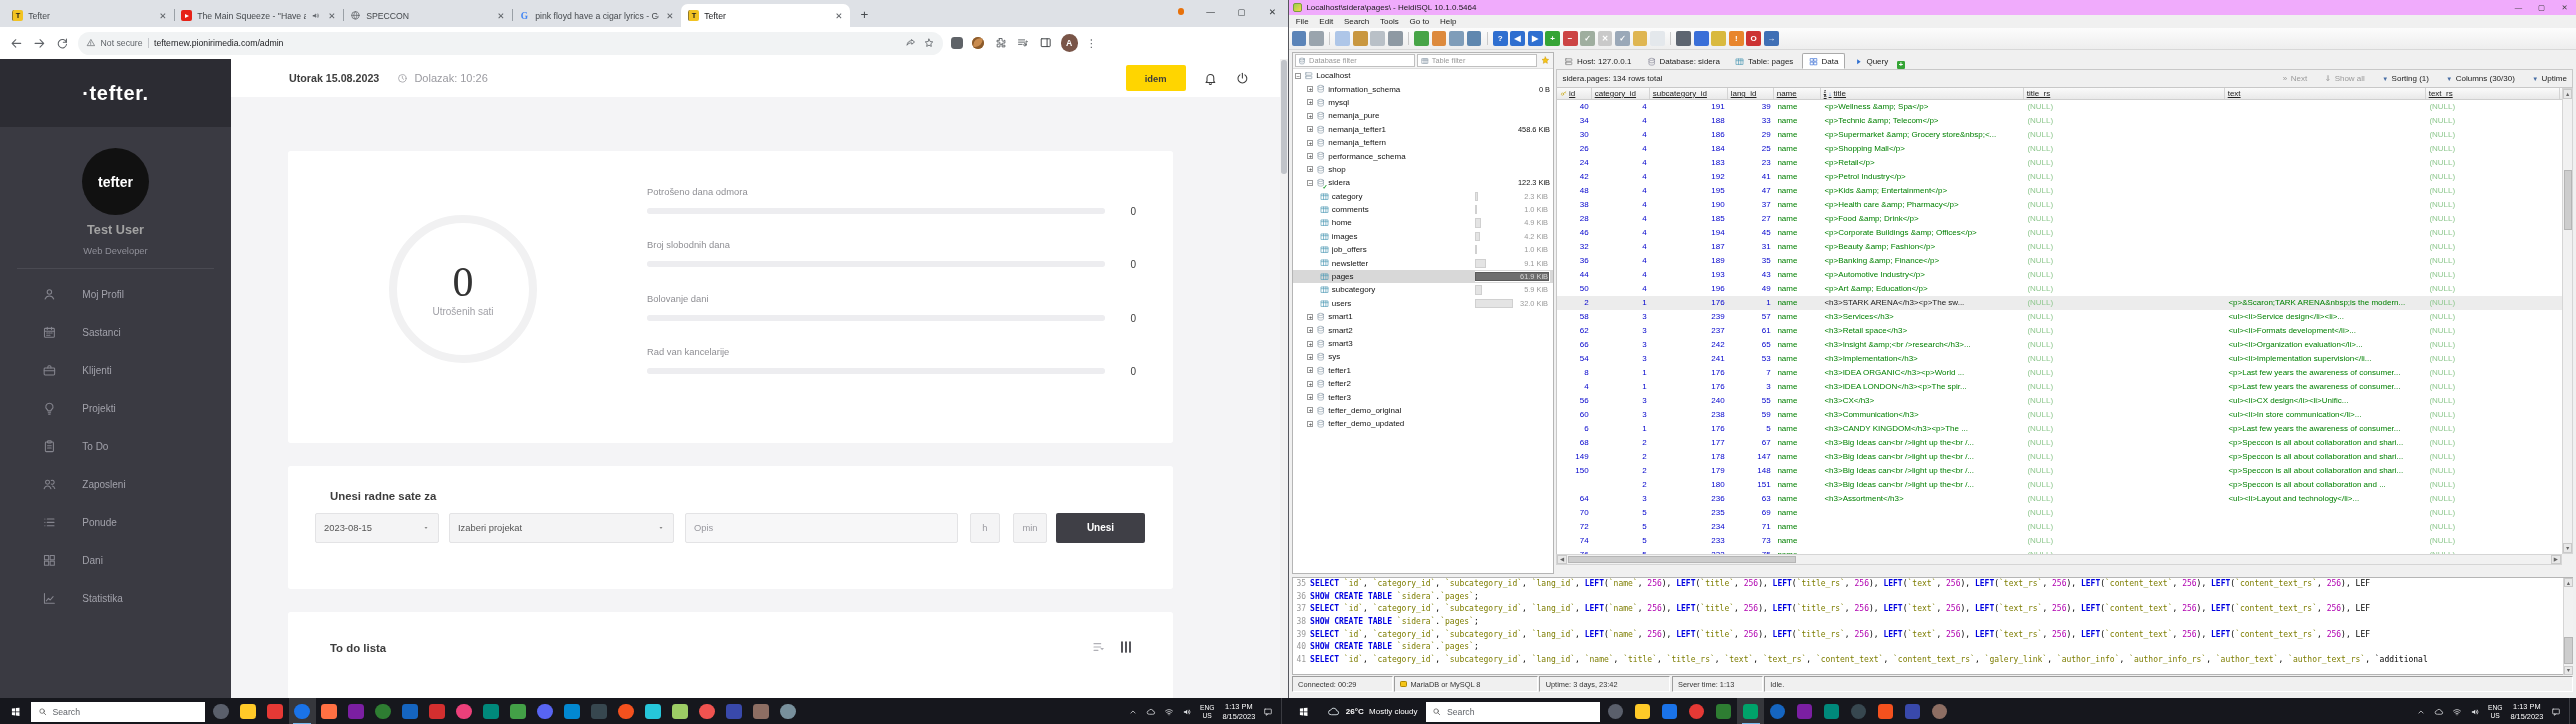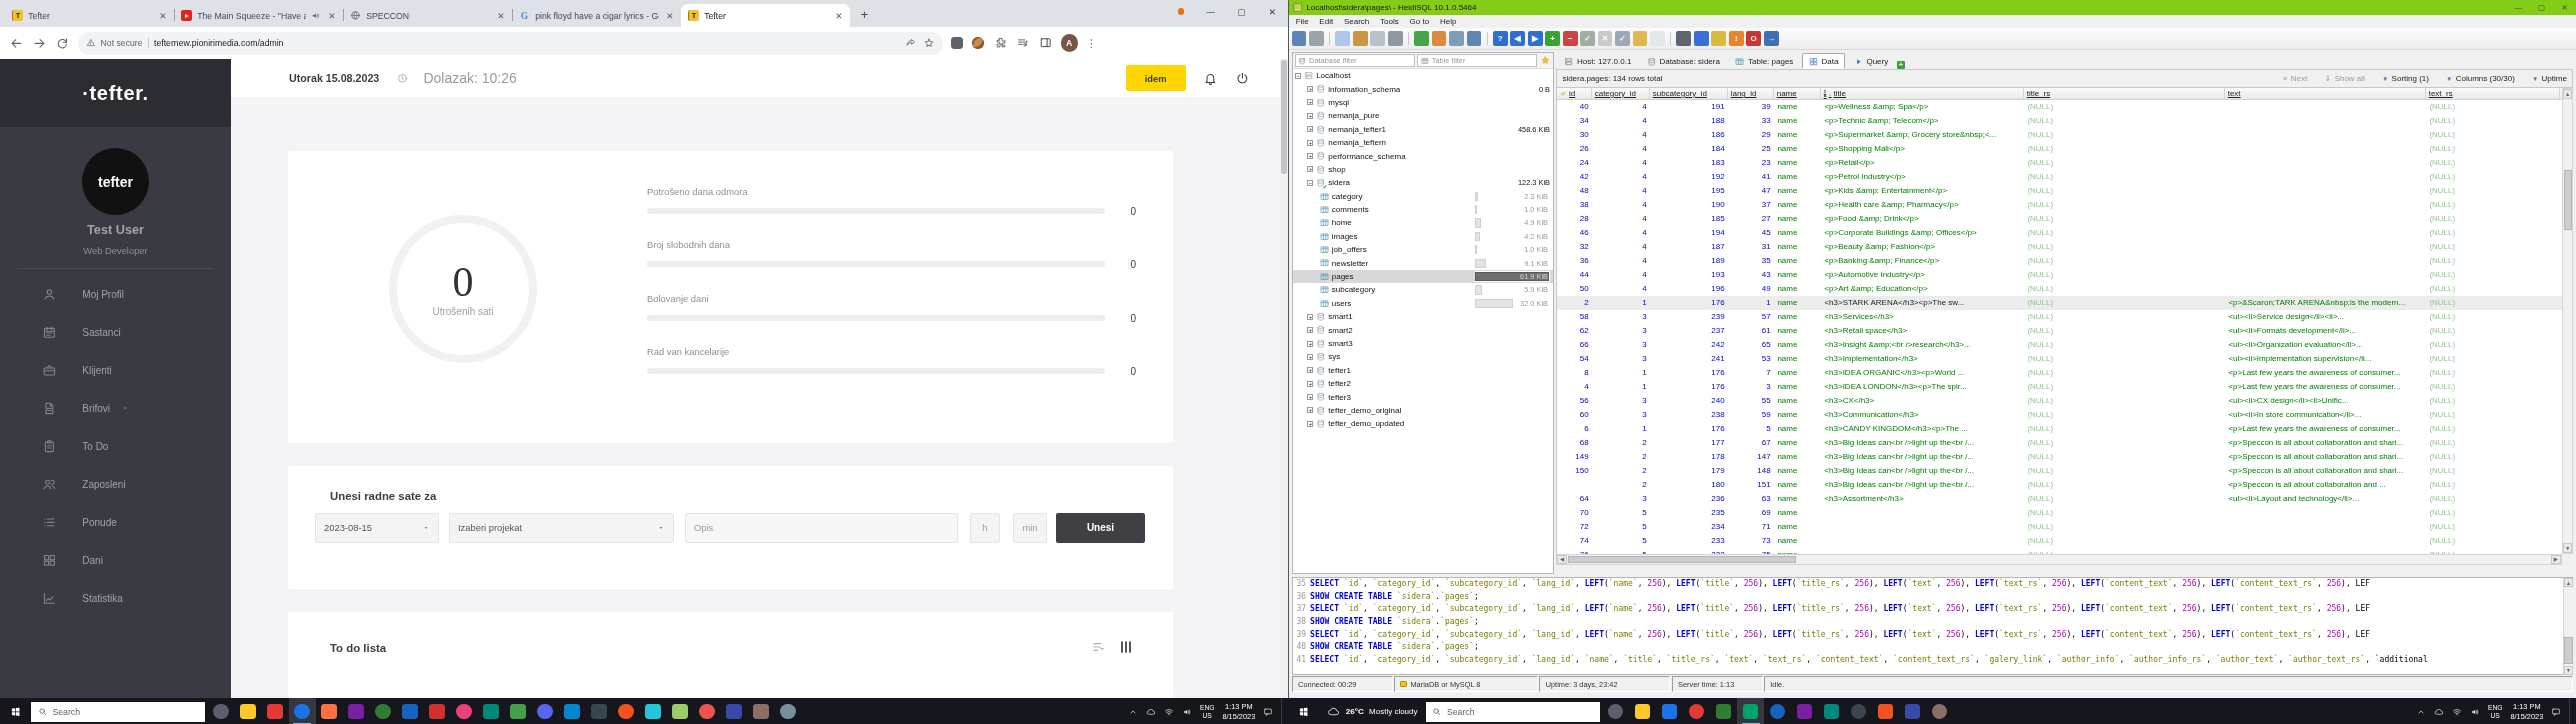--- a/index.html
+++ b/index.html
@@ -52,21 +52,21 @@
   .t-user{position:absolute;left:0;top:164px;width:100%;text-align:center;color:#a3a3a3;font-size:12.7px;font-weight:bold;}
   .t-role{position:absolute;left:0;top:186px;width:100%;text-align:center;color:#8f8f98;font-size:9.4px;}
   .t-div{position:absolute;left:17px;right:17px;top:209px;height:0.7px;background:#4a4a52;}
   #t-menu{position:absolute;left:0;top:216px;width:100%;}
   .mitem{height:38px;display:flex;align-items:center;padding-left:42px;gap:25.5px;color:#a2a2ab;font-size:10px;cursor:default;}
   .mitem .ic{width:14.8px;height:14.8px;color:#85858e;}
   .mitem .mcaret{width:8.7px;height:8.7px;color:#85858e;margin-left:-14.8px;}
   .t-main{flex:1;position:relative;overflow:hidden;}
   .t-header{height:38px;background:#fff;display:flex;align-items:center;padding:0 38px 0 58px;gap:17.4px;}
   .t-date{font-size:10.7px;font-weight:bold;color:#3d3d3d;}
-  .t-arr{display:flex;align-items:center;gap:16px;color:#9a9aa0;font-size:14px;}
+  .t-arr{display:flex;align-items:center;gap:7px;color:#9a9aa0;font-size:11px;}
   .t-arr .ic{width:10.7px;height:10.7px;}
   .btn-idem{margin-left:auto;background:#ffd500;border:none;padding:7.4px 19px;border-radius:2px;font-size:9.4px;font-weight:bold;color:#3c3c3c;font-family:inherit;}
   .hd-ic{width:14.8px;height:14.8px;color:#3c3c3c;}
   .card{position:absolute;left:57px;width:885px;background:#fff;border-radius:2.7px;}
   #card-stats{top:92px;height:292px;}
   .circle{position:absolute;left:101px;top:64px;width:148px;height:148px;border-radius:50%;border:8.7px solid #f1f1f2;display:flex;flex-direction:column;align-items:center;justify-content:center;gap:2.7px;}
   .circle-num{font-size:42px;font-weight:300;color:#333;line-height:1;font-family:"Liberation Serif",serif;}
   .circle-lbl{font-size:10px;color:#a0a0a6;}
   .sgroup{position:absolute;left:359px;right:37px;}
   .slabel{font-size:9.4px;color:#8f8f94;margin-bottom:8.7px;}
@@ -86,21 +86,21 @@
   .todo-title{position:absolute;left:42px;top:29.5px;font-size:11.4px;font-weight:bold;color:#3d3d3d;}
   .todo-icons{position:absolute;right:39px;top:27px;display:flex;gap:10.7px;align-items:center;}
   .todo-icons .ic{width:16px;height:16px;}
   .ti-list{color:#b0b0b6;}
   .ti-kanban{color:#3c3c42;}
   .t-scroll{position:absolute;right:0;top:0;width:8px;height:100%;background:#f1f1f1;}
   .t-thumb{position:absolute;left:1.3px;right:1.3px;top:1.3px;height:114px;border-radius:2.7px;background:#c1c4c9;}
 
   
   .heidi{position:absolute;left:0;top:0;width:1288px;height:698px;background:#f0f0f0;border-left:0.7px solid #55565c;font-family:"Liberation Sans",sans-serif;}
-  .h-title{height:14.8px;background:#84cc16;display:flex;align-items:center;gap:4px;padding-left:4px;font-size:8px;color:#1a1a1a;}
+  .h-title{height:14.8px;background:#f0abfc;display:flex;align-items:center;gap:4px;padding-left:4px;font-size:8px;color:#1a1a1a;}
   .h-appicon{width:9.4px;height:9.4px;border-radius:2px;background:linear-gradient(135deg,#9ad14b,#f8d64e);border:0.7px solid #7aa03a;}
   .h-wc{margin-left:auto;display:flex;}
   .h-wc span{width:23px;height:14.8px;display:flex;align-items:center;justify-content:center;font-size:7.4px;color:#444;}
   .h-menu{height:13.4px;display:flex;align-items:center;font-size:8px;color:#222;padding-left:1.3px;}
   .h-menu span{padding:1.3px 5.4px;}
   .h-toolbar{height:21.5px;display:flex;align-items:center;padding-left:2.7px;gap:2.7px;background:linear-gradient(#fcfcfc,#eee);border-bottom:0.7px solid #d8d8d8;}
   .tbi{width:14.8px;height:14.8px;border-radius:2px;display:flex;align-items:center;justify-content:center;font-size:8px;font-weight:bold;color:#fff;}
   .tbsep{width:0.7px;height:13.4px;background:#c9c9c9;margin:0 2.7px;}
   .h-left{position:absolute;left:2.7px;top:52px;width:262px;height:522px;background:#fff;border:0.7px solid #b5b5b5;overflow:hidden;}
   .h-filters{height:16px;display:flex;align-items:center;gap:2.7px;padding:1.3px 2px;background:#f4f4f4;border-bottom:0.7px solid #ddd;}
@@ -334,30 +334,25 @@
                   <svg viewBox="0 0 24 24">
                     <rect x="3.5" y="8" width="17" height="11.5" rx="1.5"></rect>
                     <path d="M9.5 8V6.3a1.8 1.8 0 011.8-1.8h1.4a1.8 1.8 0 011.8 1.8V8M3.5 12.5h17"></path>
                   </svg>
                 </span>
                 <span>Klijenti</span>
               </div>
               <div class="mitem">
                 <span class="ic">
                   <svg viewBox="0 0 24 24">
-                    <path d="M6.5 3.5h7l4 4v13h-11z"></path>
-                    <path d="M13.5 3.5V8h4M9 12h6M9 15.5h6"></path>
+                    <path d="M12 3.5a5.8 5.8 0 00-3.7 10.3c.8.7 1.2 1.4 1.2 2.2h5c0-.8.4-1.5 1.2-2.2A5.8 5.8 0 0012 3.5z"></path>
+                    <path d="M10 19h4M10.8 21.5h2.4"></path>
                   </svg>
                 </span>
-                <span>Brifovi</span>
-                <span class="ic mcaret">
-                  <svg viewBox="0 0 24 24">
-                    <path d="M7.5 10l4.5 4.5L16.5 10z" fill="currentColor" stroke="none"></path>
-                  </svg>
-                </span>
+                <span>Projekti</span>
               </div>
               <div class="mitem">
                 <span class="ic">
                   <svg viewBox="0 0 24 24">
                     <rect x="5.5" y="5" width="13" height="15.5" rx="1.5"></rect>
                     <rect x="9" y="3" width="6" height="3.6" rx="1"></rect>
                     <path d="M9 11h6M9 14.5h6"></path>
                   </svg>
                 </span>
                 <span>To Do</span>

